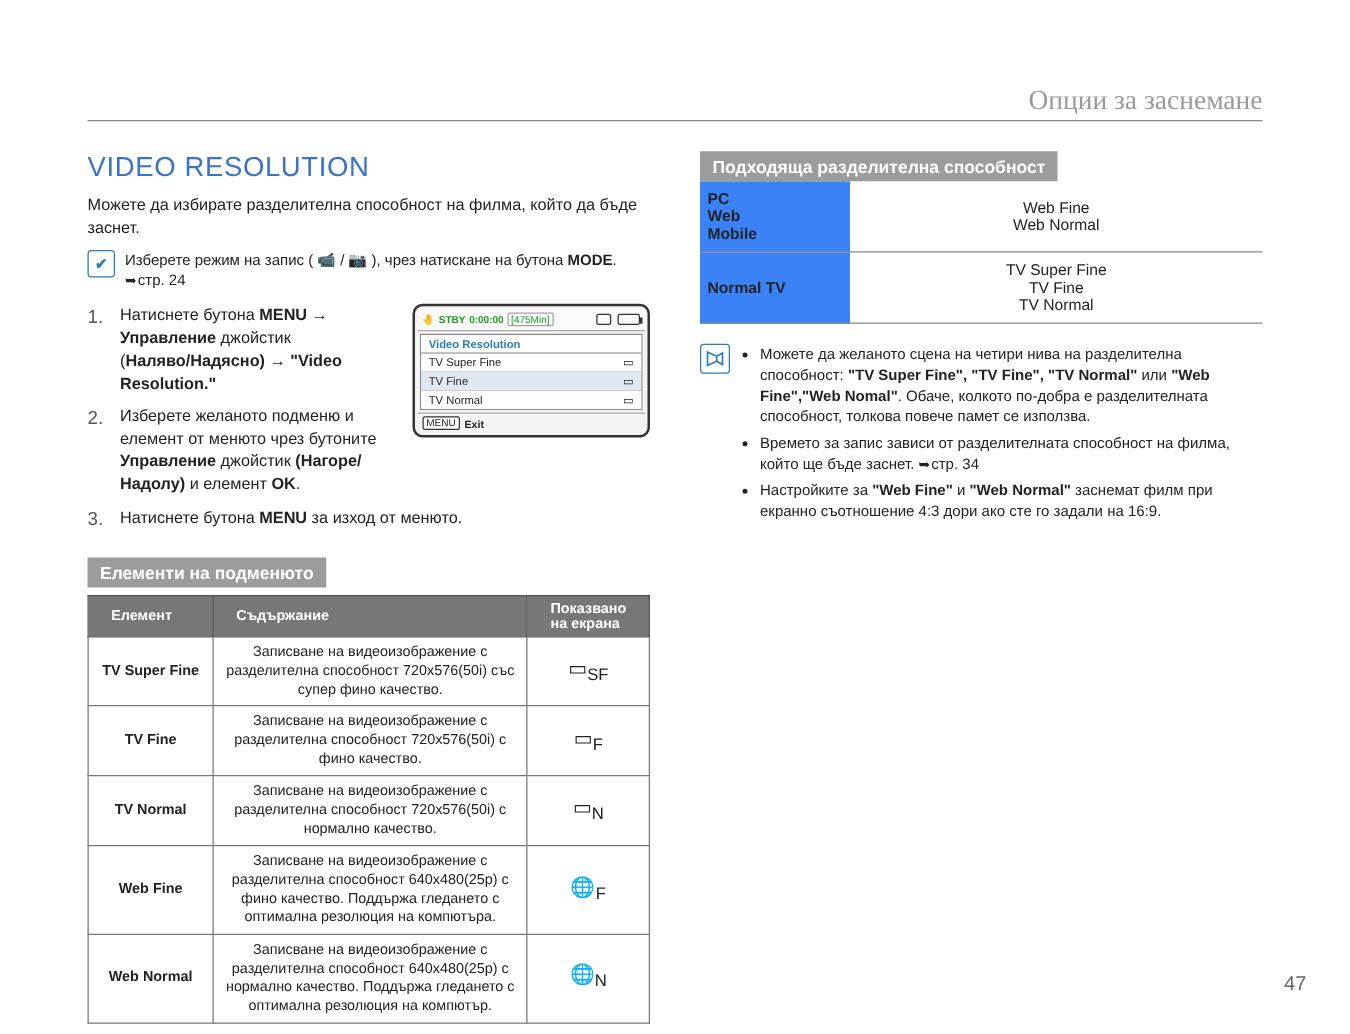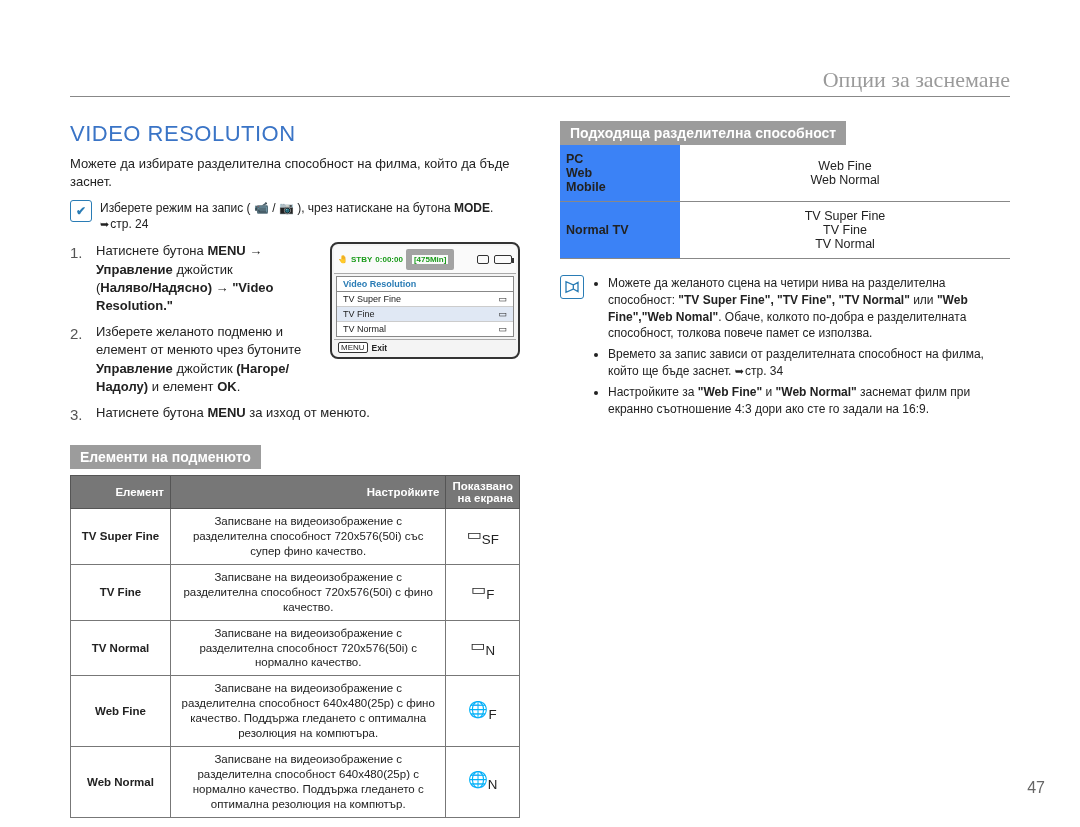--- a/index.html
+++ b/index.html
@@ -88,21 +88,21 @@
     display: flex;
     align-items: center;
     gap: 3px;
     font-size: 8px;
     padding: 3px 4px;
     border-bottom: 1px solid #aaa;
     background: #fafafa;
   }
   .stby { color: #1a9b1a; font-weight: bold; }
   .tc { color: #1a9b1a; font-weight: bold; }
-  .remain { color: #1a9b1a; font-weight: bold; border:6px solid #a3a3a3; padding:0 2px; border-radius:2px; }
+  .remain { color: #1a9b1a; font-weight: normal; border:1px solid #a3a3a3; padding:0 2px; border-radius:2px; }
   .topbar-spacer { flex: 1; }
   .batt { width: 18px; height: 9px; border: 1px solid #333; border-radius: 2px; position: relative; }
   .batt::after { content:""; position:absolute; right:-3px; top:2px; width:2px; height:5px; background:#333; }
   .card { width:12px; height:9px; border:1px solid #333; border-radius:2px; margin-right:2px; }
   .camera-menu {
     background: #fff;
     border: 1px solid #888;
     margin: 2px;
     font-size: 9px;
   }
@@ -138,23 +138,23 @@
   table.sub-table {
     border-collapse: collapse;
     width: 100%;
     margin-top: 6px;
     font-size: 11.5px;
   }
   table.sub-table th {
     background: #777;
     color: #fff;
     font-weight: bold;
-    padding: 4px 6px;
+    padding: 4px 18px;
     border: 1px solid #555;
-    text-align: right;
+    text-align: left;
   }
   table.sub-table td {
     border: 1px solid #777;
     padding: 5px 6px;
     vertical-align: middle;
     line-height: 1.3;
     text-align: center;
   }
   table.sub-table td.name {
     font-weight: bold;
@@ -297,21 +297,21 @@
     </div>
 
     <div style="clear:both"></div>
 
     <div class="sect-title">Елементи на подменюто</div>
 
     <table class="sub-table">
       <thead>
         <tr>
           <th>Елемент</th>
-          <th>Настройките</th>
+          <th>Съдържание</th>
           <th>Показвано на екрана</th>
         </tr>
       </thead>
       <tbody>
         <tr>
           <td class="name">TV Super Fine</td>
           <td>Записване на видеоизображение с разделителна способност 720x576(50i) със супер фино качество.</td>
           <td class="iconcell">▭<sub>SF</sub></td>
         </tr>
         <tr>

